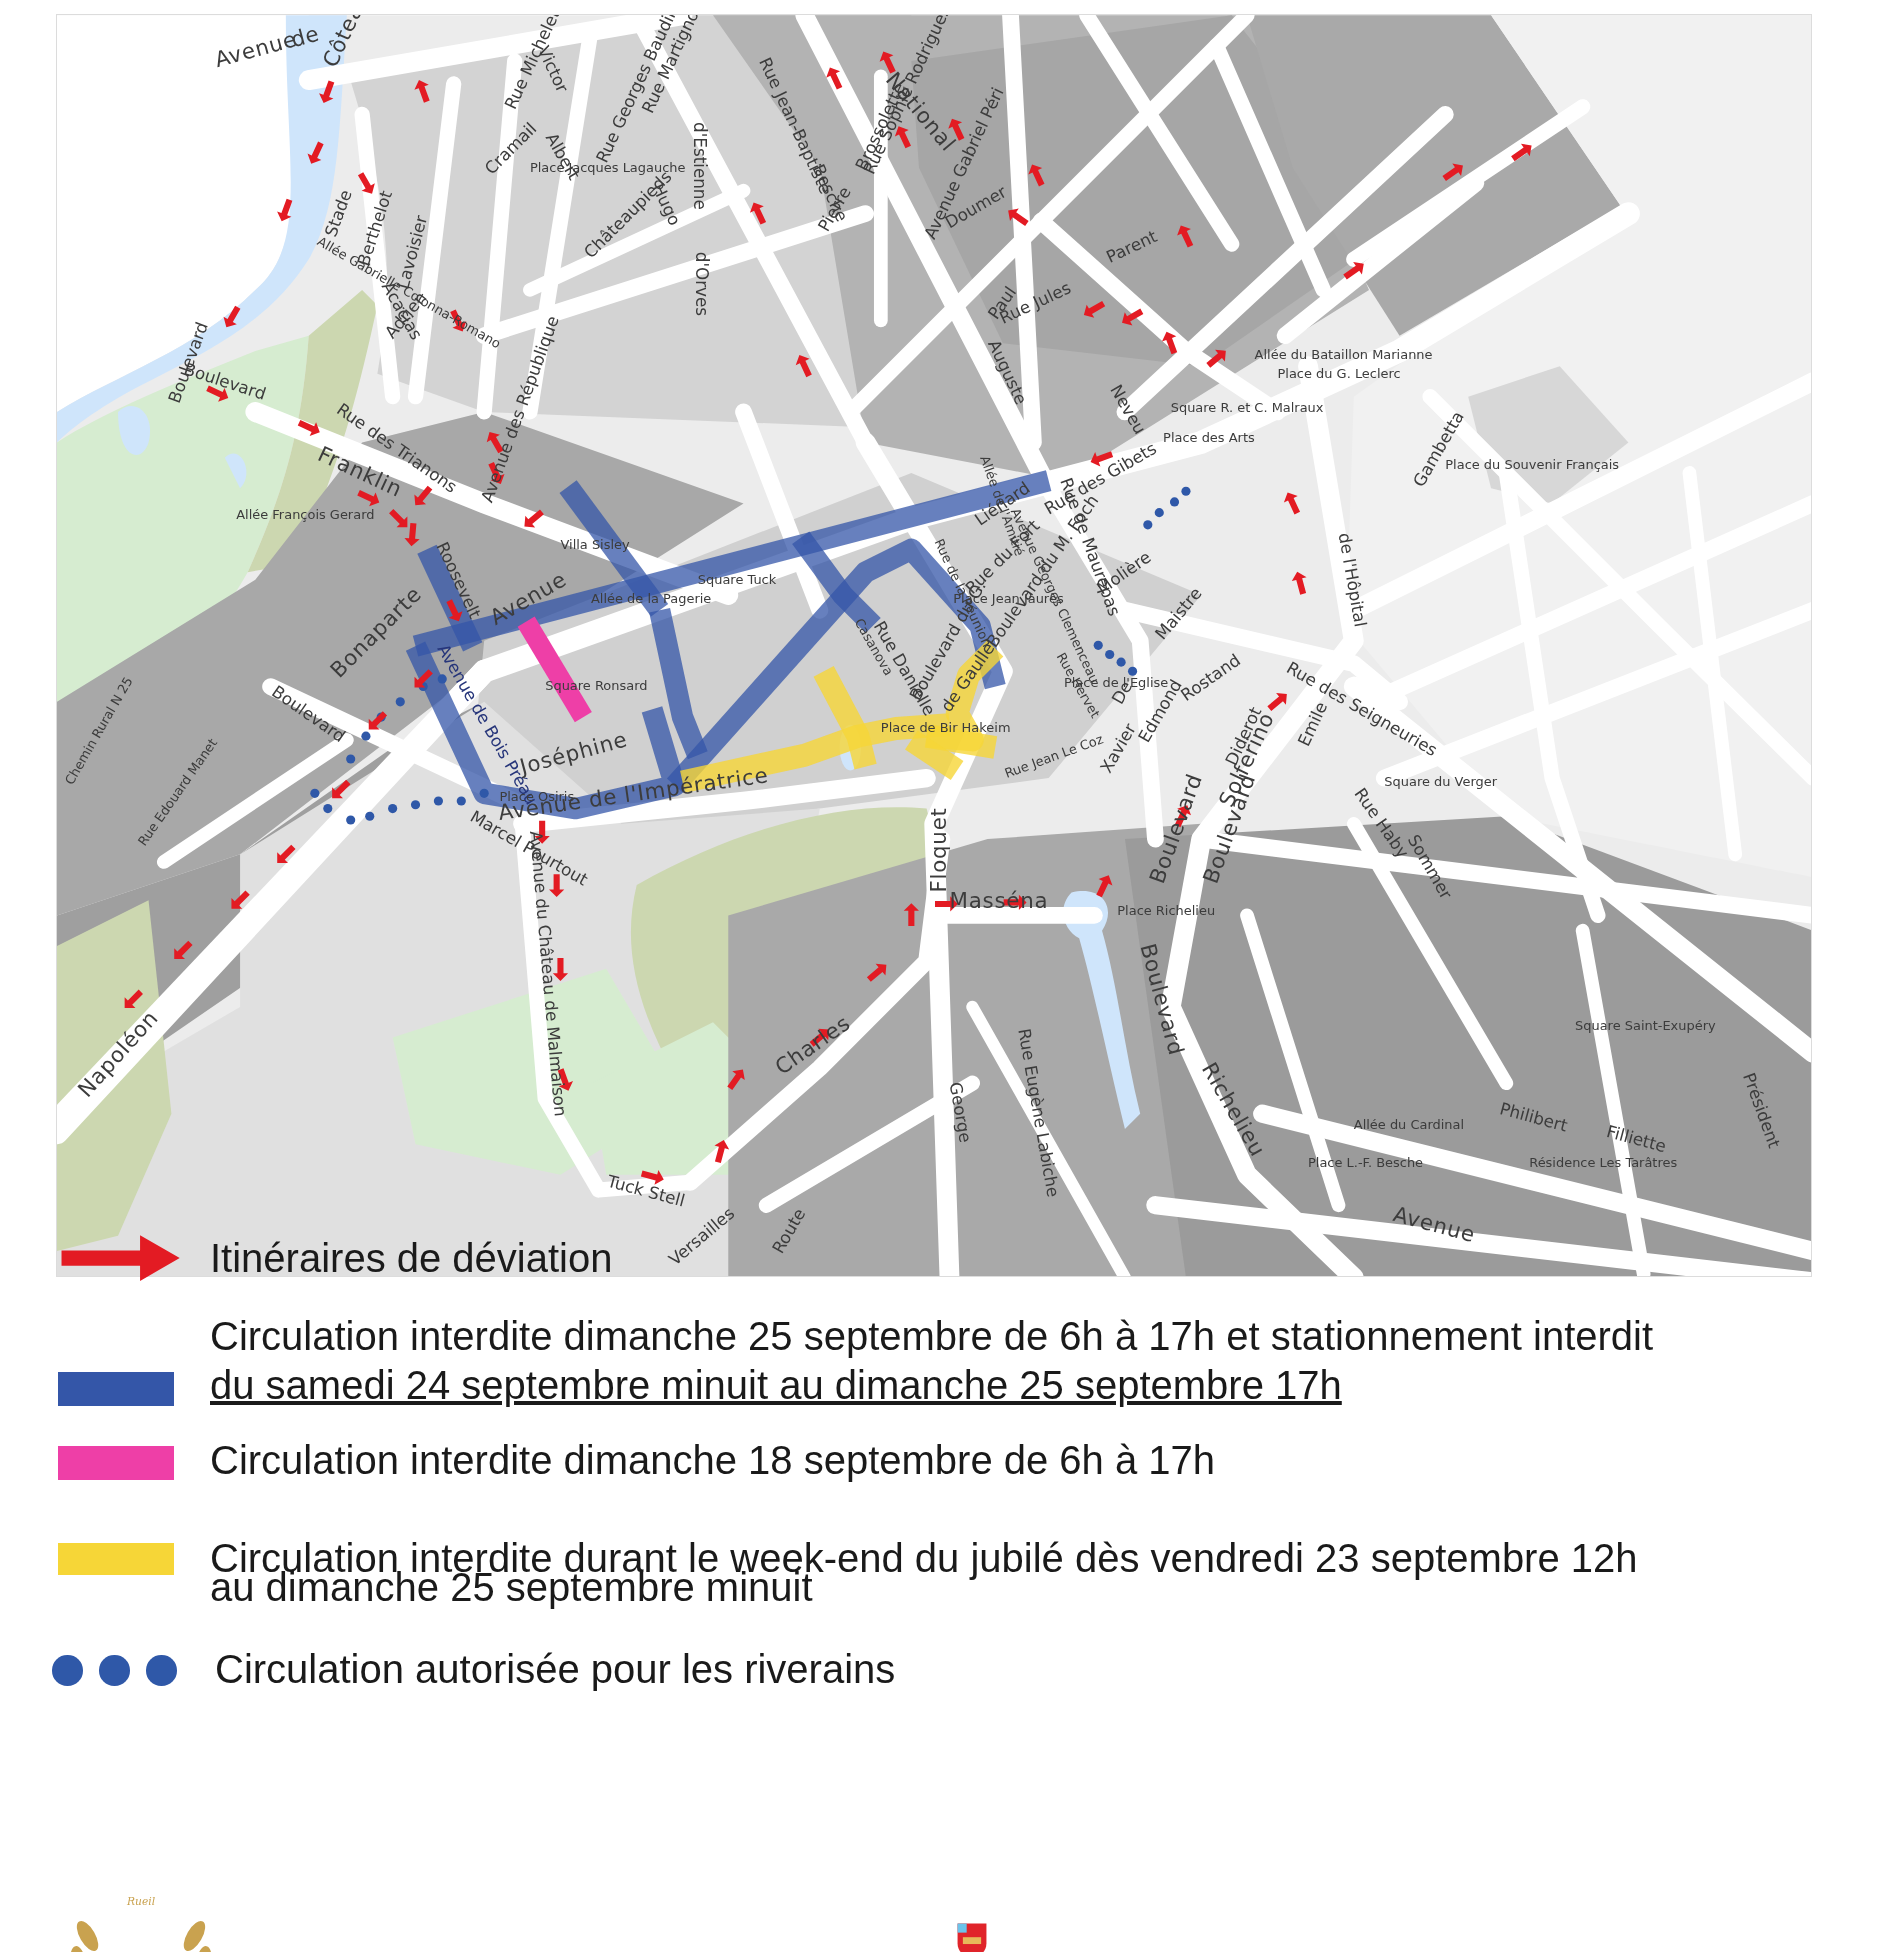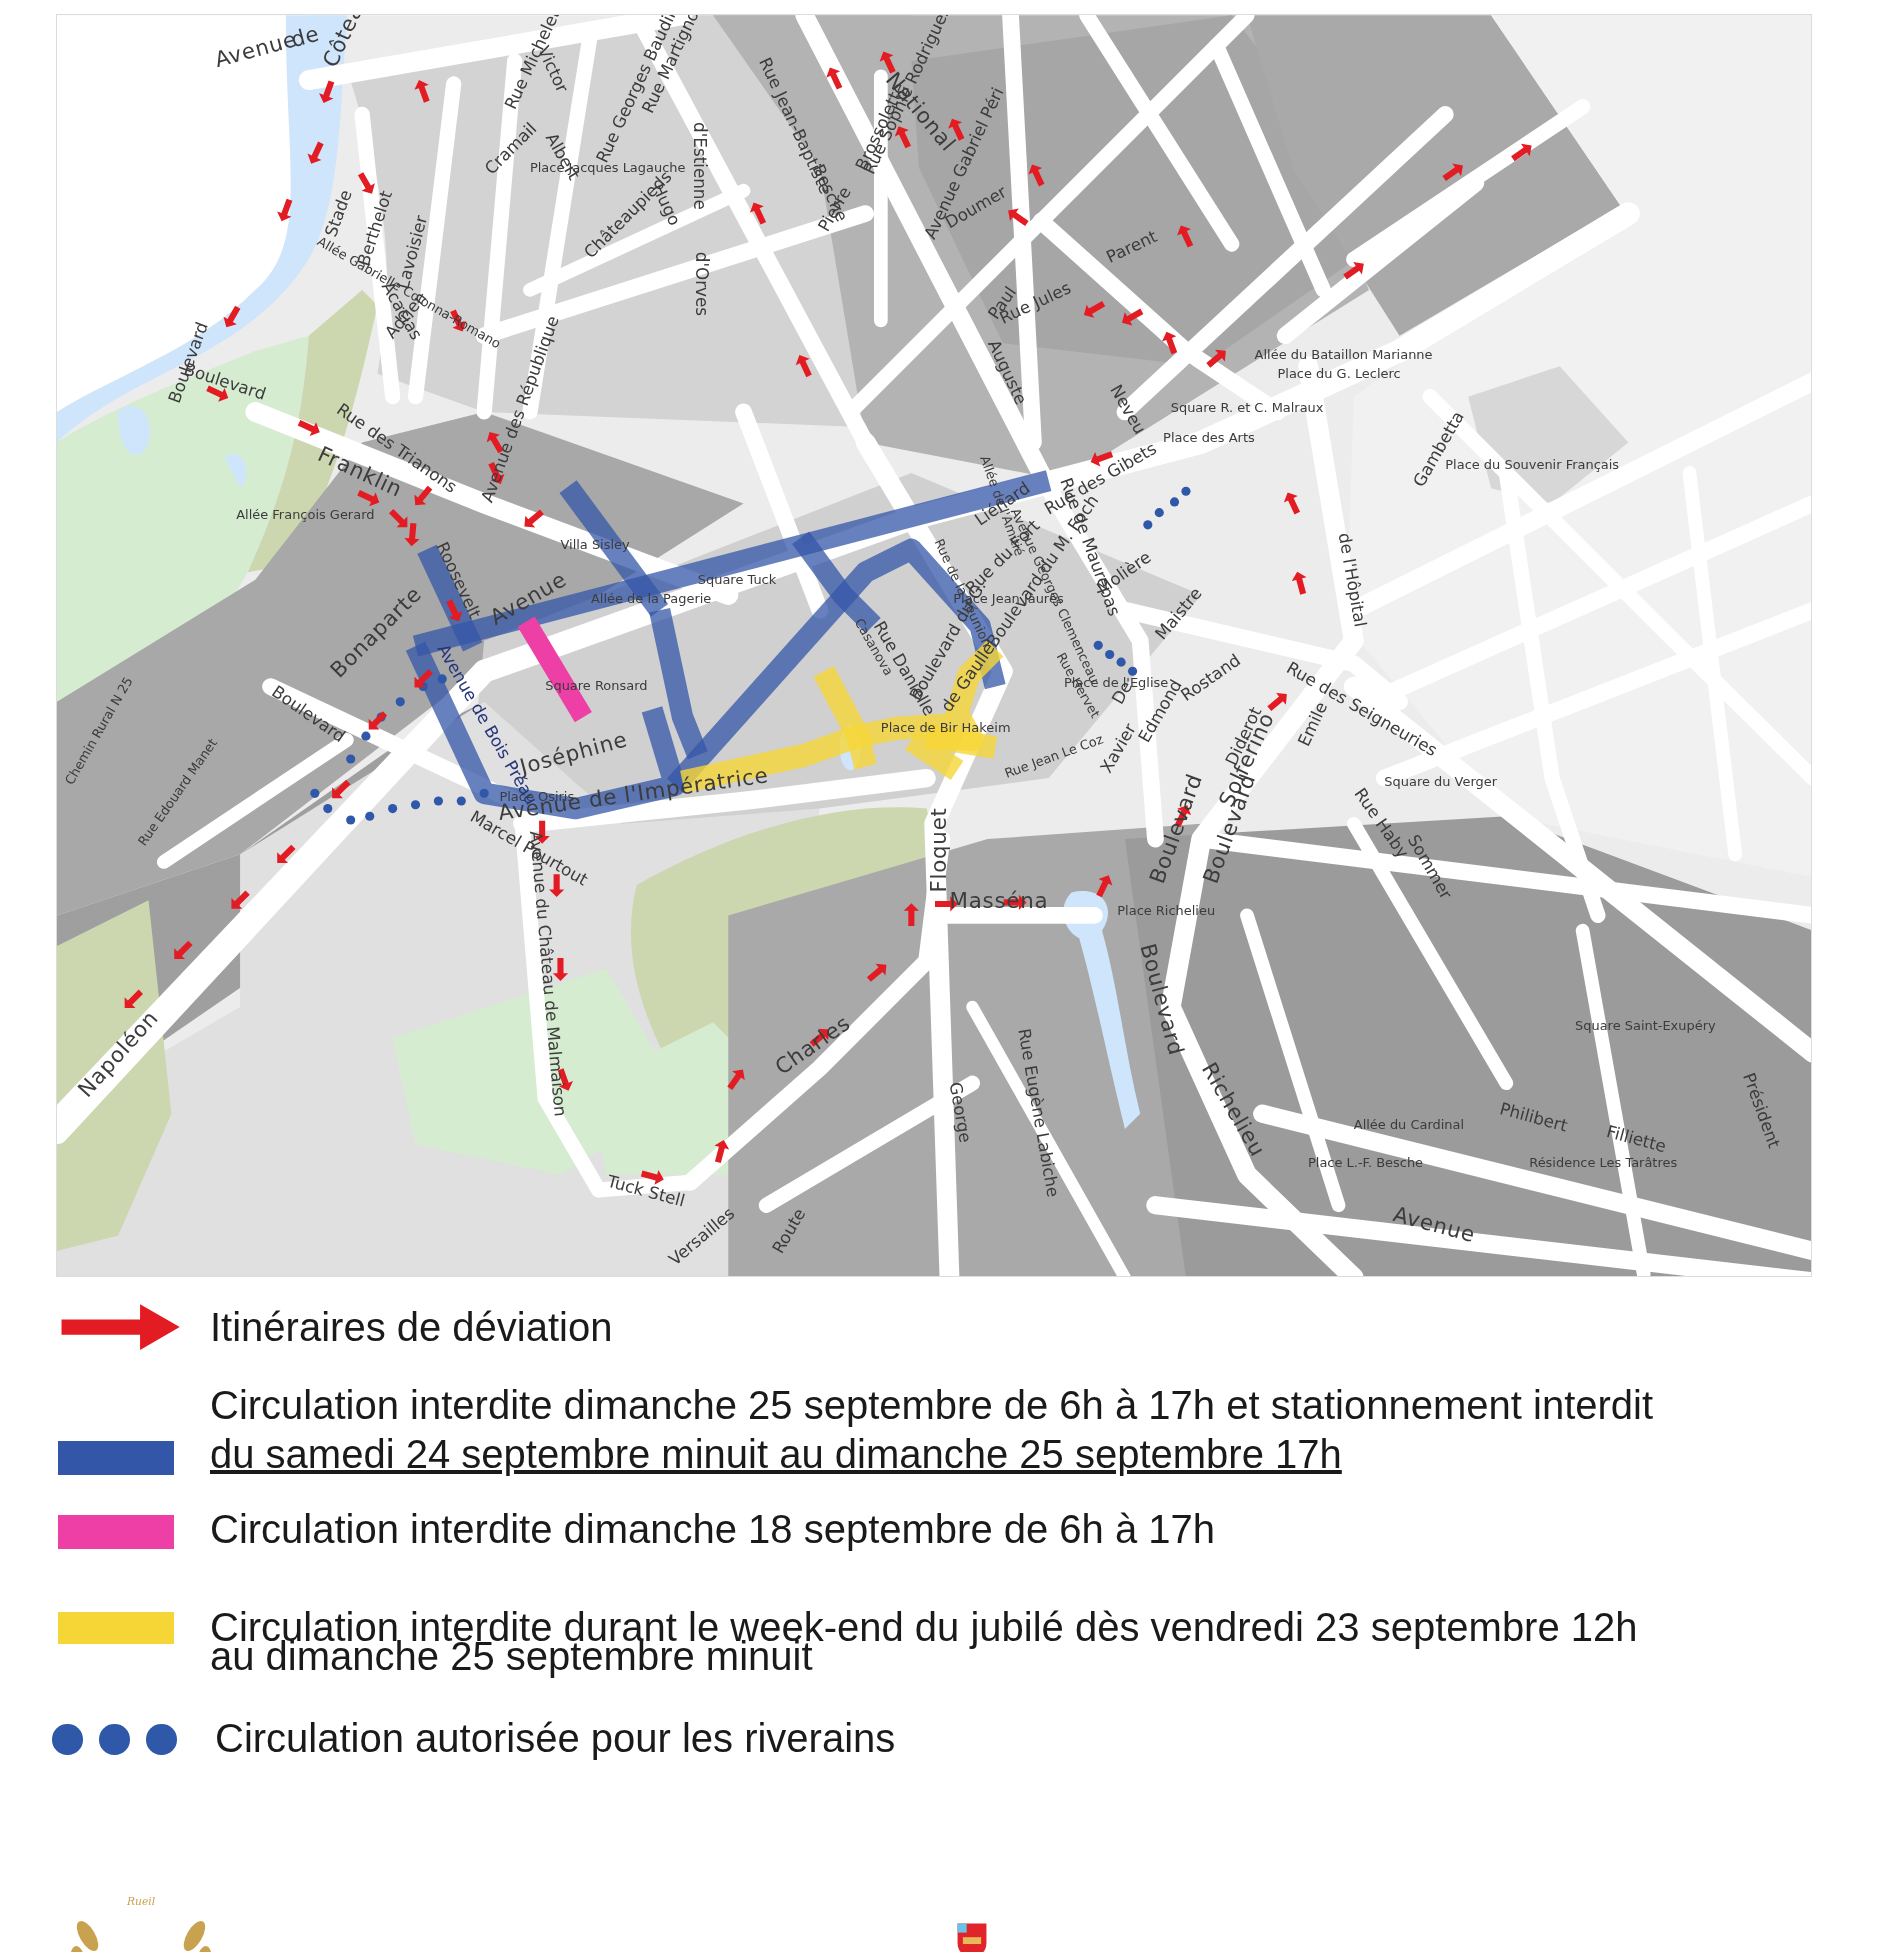--- a/index.html
+++ b/index.html
@@ -3,21 +3,21 @@
 <meta charset="utf-8">
 <style>
   html, body { margin:0; padding:0; background:#ffffff; }
   body { width:1878px; height:1953px; position:relative; overflow:hidden; font-family:"Liberation Sans", sans-serif; }
   #map-frame { position:absolute; left:56px; top:13.7px; width:1756px; height:1263px; border:1.5px solid #dcdcdc; box-sizing:border-box; overflow:hidden; background:#ffffff; }
   #map-svg { position:absolute; left:0; top:0; width:1756px; height:1263px; }
   .lbl { font-family:"DejaVu Sans", sans-serif; fill:#3c3c3c; }
   .lbl-sm { font-size:17px; }
   .lbl-md { font-size:22px; }
   .lbl-lg { font-size:28px; letter-spacing:1px; }
-  #legend { position:absolute; left:0; top:1289px; width:1878px; height:473px; }
+  #legend { position:absolute; left:0; top:1220px; width:1878px; height:473px; }
   .legend-row { position:absolute; left:0; width:1878px; }
   .legend-swatch { position:absolute; }
   .legend-text { position:absolute; left:210px; font-family:"Liberation Sans", sans-serif; font-size:40px; line-height:49px; color:#1a1a1a; white-space:nowrap; }
   .dot { position:absolute; width:30.5px; height:30.5px; border-radius:50%; background:#2f58a8; }
   #logos { position:absolute; left:0; top:1875px; width:1726px; height:175px; }
   #logo-jubile { position:absolute; left:57px; top:15.3px; width:168px; height:153px; }
   #logo-rueil { position:absolute; left:877px; top:84px; width:198px; height:92px; }
   .jub-caption { position:absolute; left:0; width:168px; top:131px; text-align:center; font-family:"DejaVu Serif", serif; font-weight:bold; font-size:13px; color:#1a1a1a; }
   .rueil-ville { position:absolute; left:60px; top:29px; font-family:"DejaVu Sans", sans-serif; font-size:12px; font-weight:bold; letter-spacing:2.3px; color:#1c3f7a; }
   .rueil-script { position:absolute; left:6.1px; top:21.4px; font-family:"DejaVu Serif", serif; font-style:italic; font-weight:bold; font-size:50px; color:#1c3f7a; letter-spacing:-1.5px; }

